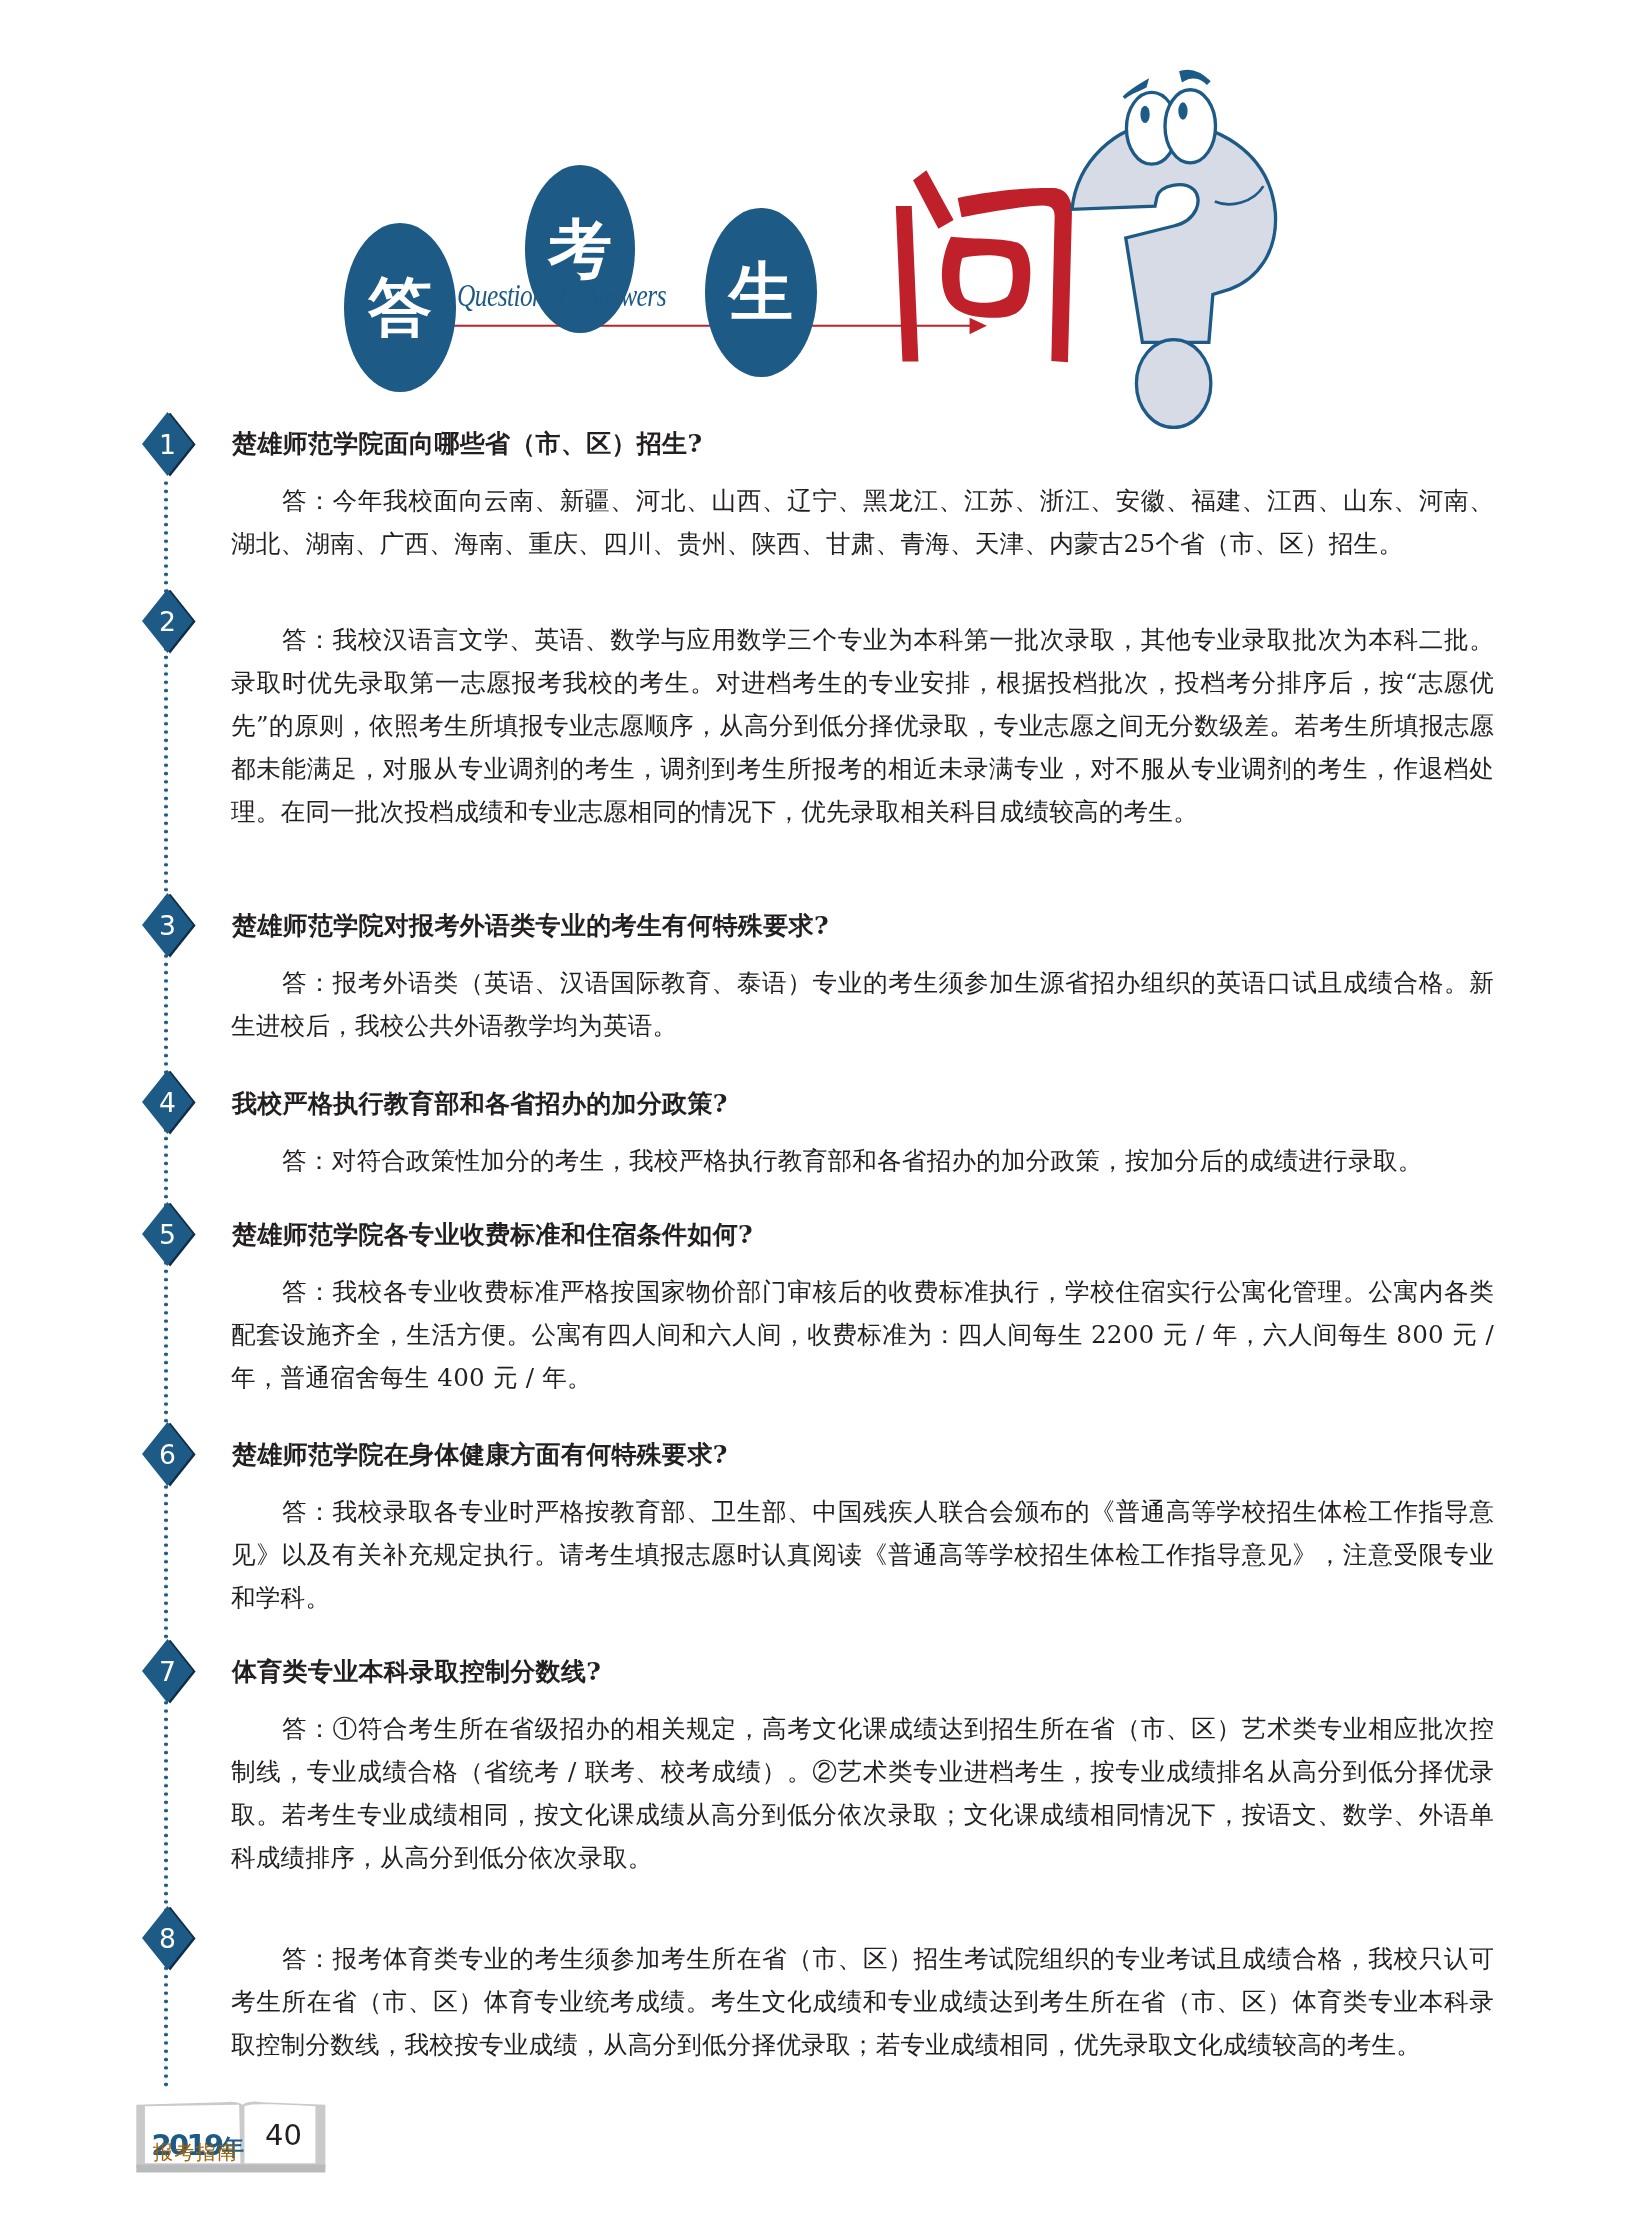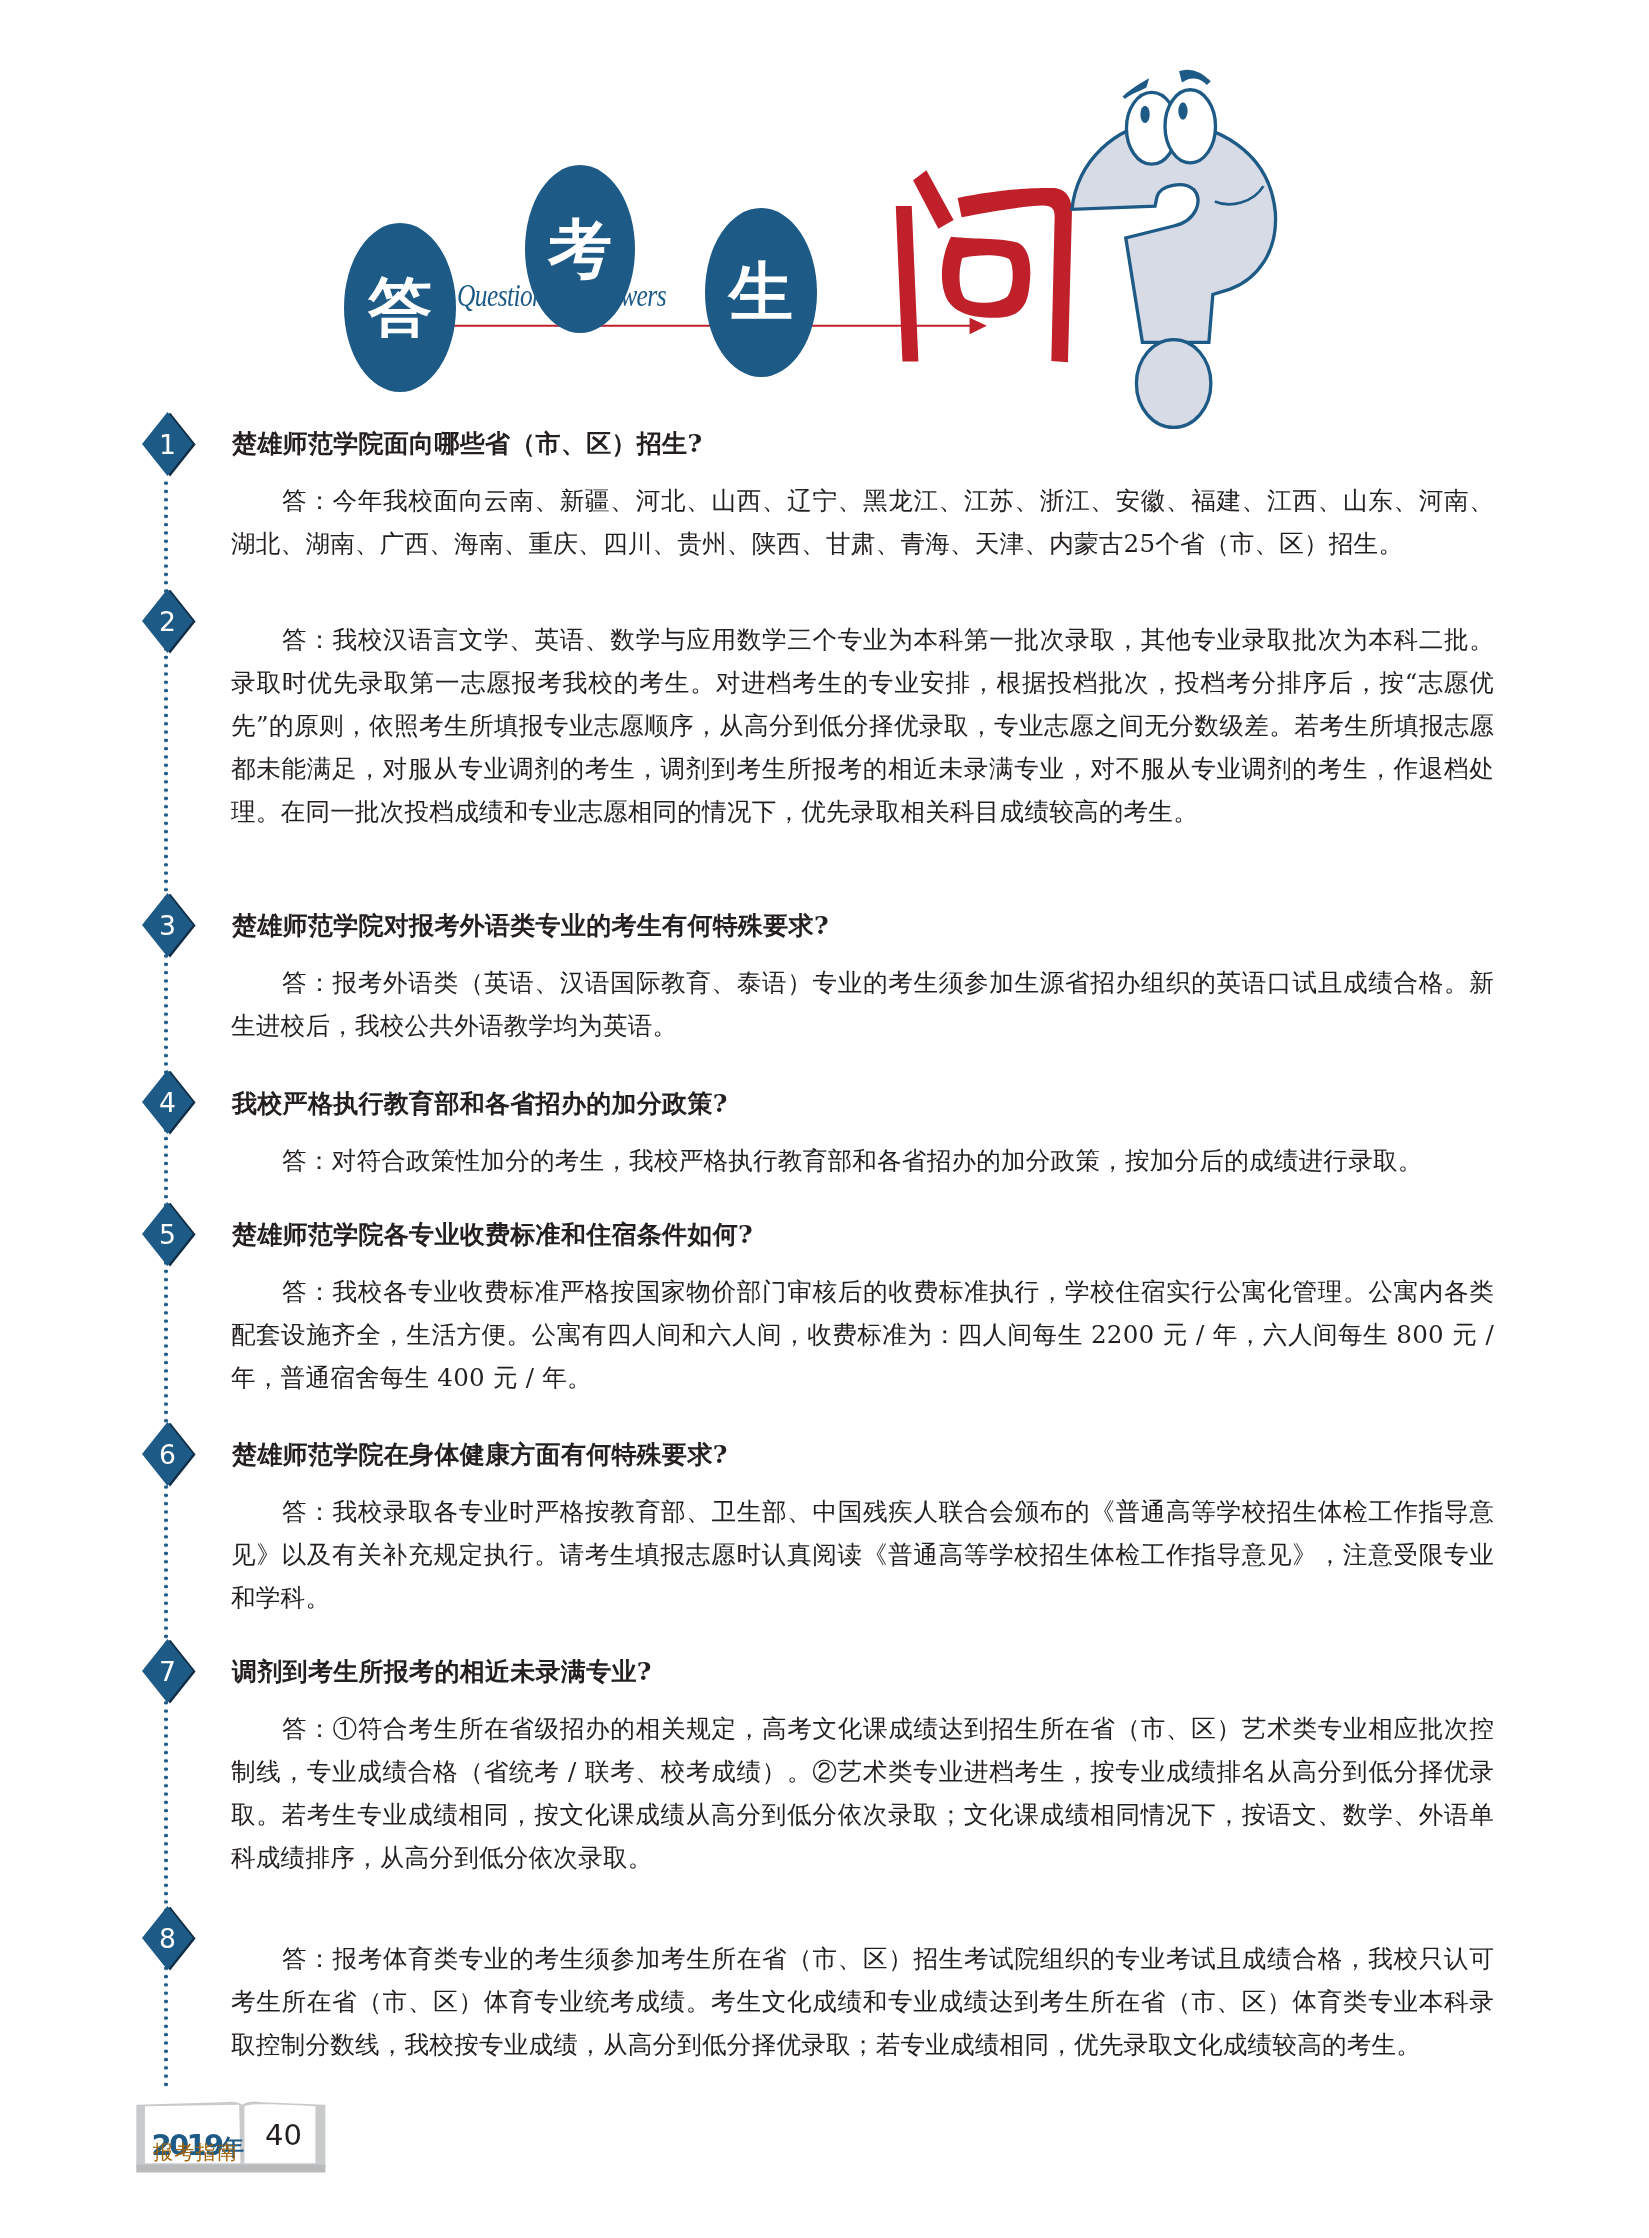--- a/index.html
+++ b/index.html
@@ -155,21 +155,21 @@
 </div>
 <div class="qa" style="top:1215px">
   <p class="qa-q">楚雄师范学院各专业收费标准和住宿条件如何?</p>
   <p class="qa-a">答：我校各专业收费标准严格按国家物价部门审核后的收费标准执行，学校住宿实行公寓化管理。公寓内各类配套设施齐全，生活方便。公寓有四人间和六人间，收费标准为：四人间每生 2200 元 / 年，六人间每生 800 元 / 年，普通宿舍每生 400 元 / 年。</p>
 </div>
 <div class="qa" style="top:1435px">
   <p class="qa-q">楚雄师范学院在身体健康方面有何特殊要求?</p>
   <p class="qa-a">答：我校录取各专业时严格按教育部、卫生部、中国残疾人联合会颁布的《普通高等学校招生体检工作指导意见》以及有关补充规定执行。请考生填报志愿时认真阅读《普通高等学校招生体检工作指导意见》，注意受限专业和学科。</p>
 </div>
 <div class="qa" style="top:1652px">
-  <p class="qa-q">调剂到考生所报考的相近未录满专业?</p>
+  <p class="qa-q">体育类专业本科录取控制分数线?</p>
   <p class="qa-a">答：①符合考生所在省级招办的相关规定，高考文化课成绩达到招生所在省（市、区）艺术类专业相应批次控制线，专业成绩合格（省统考 / 联考、校考成绩）。②艺术类专业进档考生，按专业成绩排名从高分到低分择优录取。若考生专业成绩相同，按文化课成绩从高分到低分依次录取；文化课成绩相同情况下，按语文、数学、外语单科成绩排序，从高分到低分依次录取。</p>
 </div>
 <div class="qa" style="top:1920px">
   <p class="qa-a">答：报考体育类专业的考生须参加考生所在省（市、区）招生考试院组织的专业考试且成绩合格，我校只认可考生所在省（市、区）体育专业统考成绩。考生文化成绩和专业成绩达到考生所在省（市、区）体育类专业本科录取控制分数线，我校按专业成绩，从高分到低分择优录取；若专业成绩相同，优先录取文化成绩较高的考生。</p>
 </div>
 
 <div class="footer-badge">
   <svg class="book" width="199" height="80" viewBox="0 0 300 120">
     <path d="M5,10 L135,6 C150,4 160,6 165,10 C172,5 182,4 195,6 L290,10 L290,105 L165,110 L5,105 Z" fill="#c9cacc"></path>
     <path d="M18,12 L160,10 L162,98 L18,98 Z" fill="#ffffff"></path>

